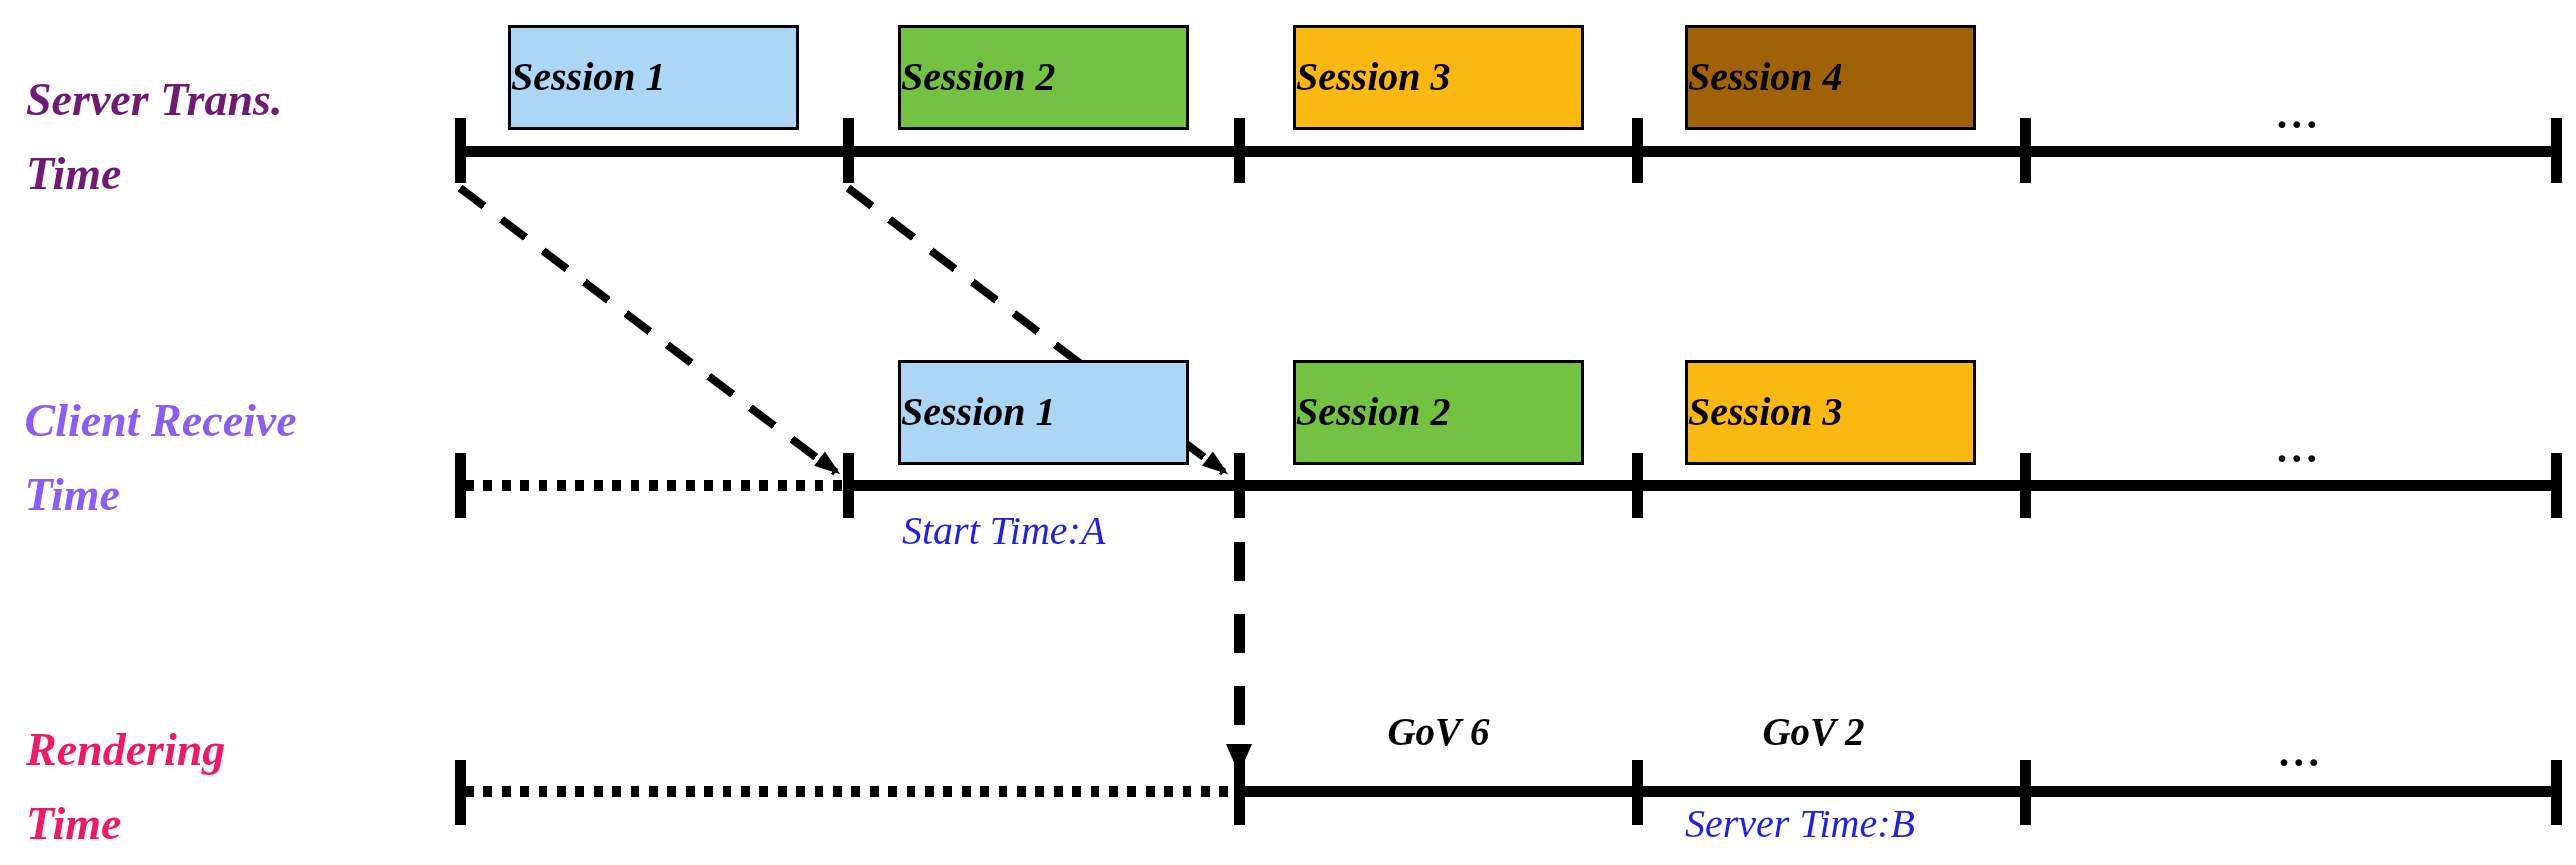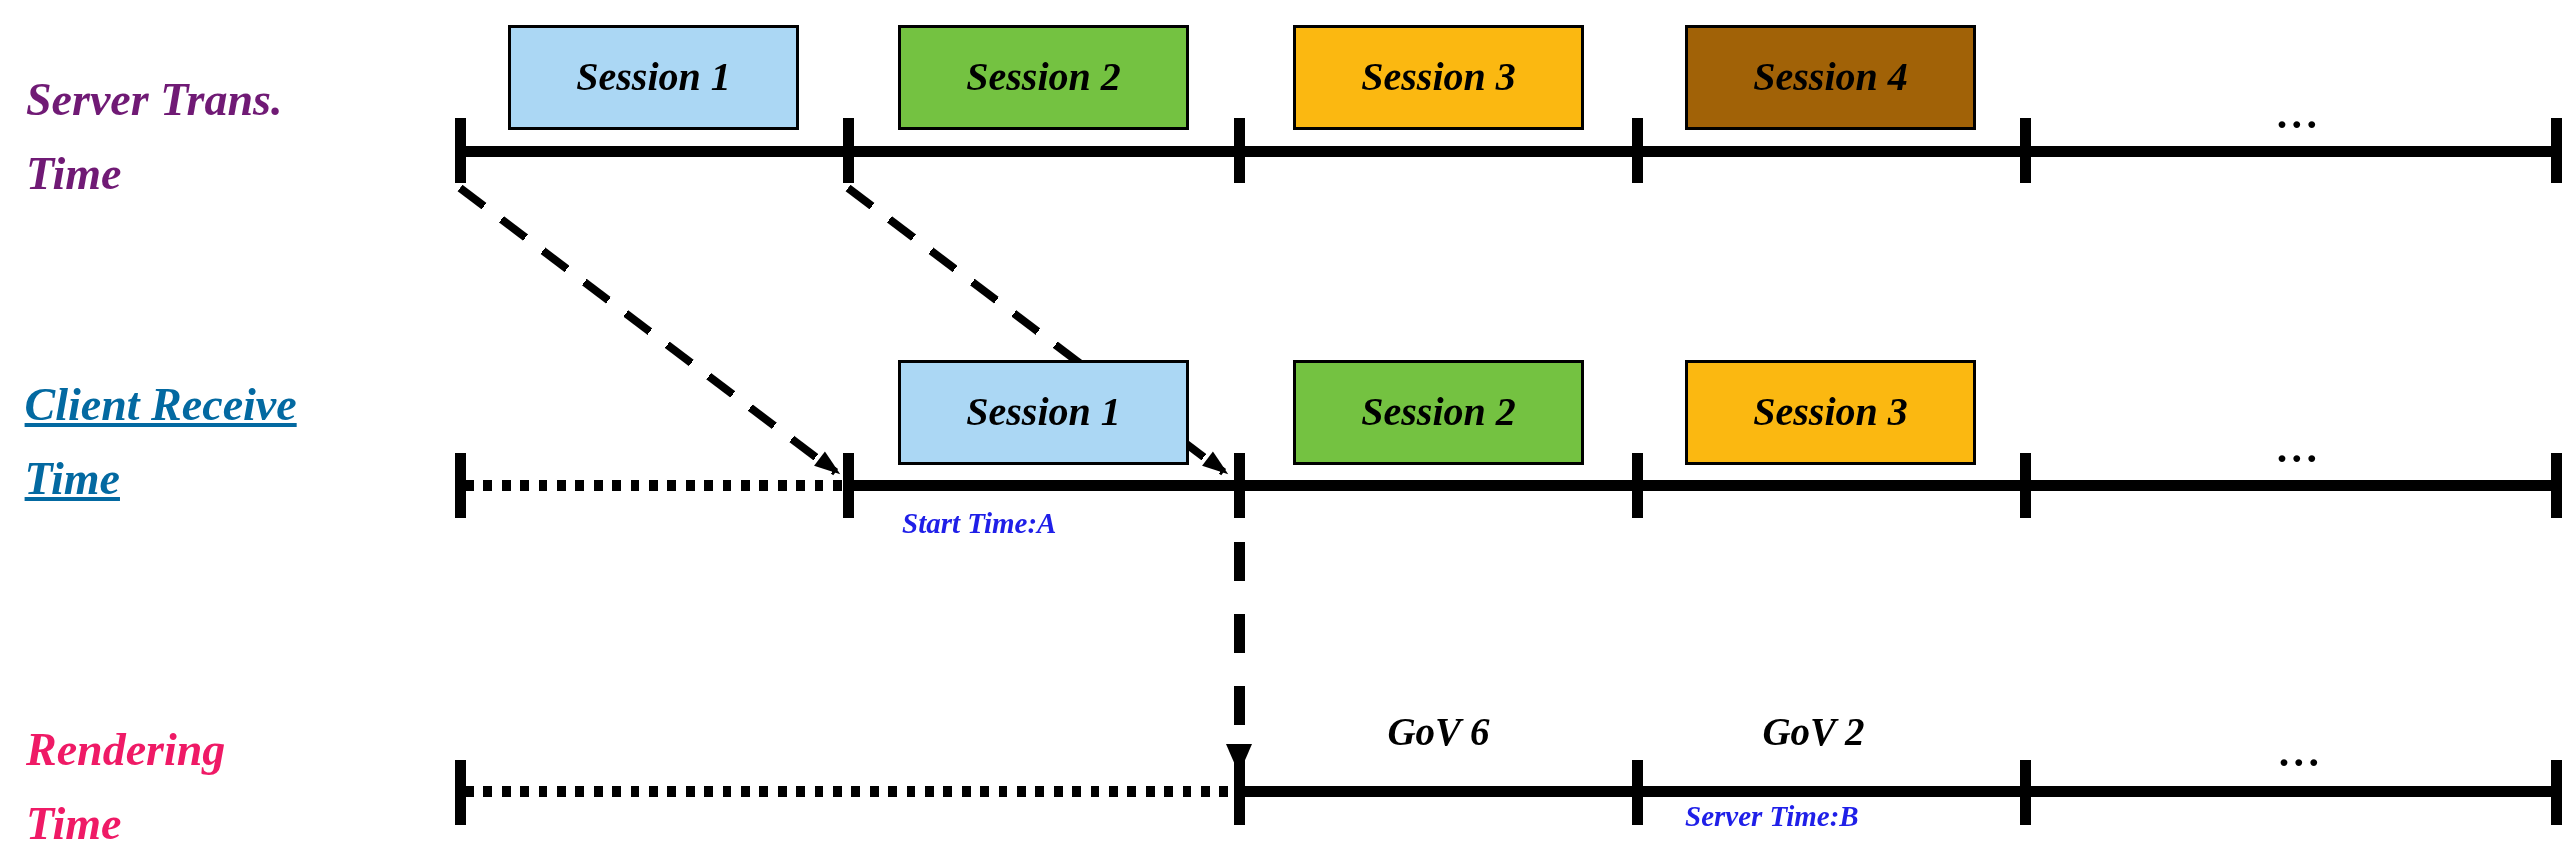--- a/index.html
+++ b/index.html
@@ -12,42 +12,42 @@
   .rowlabel{font-weight:bold;font-style:italic;font-size:46px;line-height:74px;white-space:nowrap;}
   
   .tl-line{height:11.4px;background:#000;}
   
   .tl-dotted{height:11.4px;background:repeating-linear-gradient(90deg,#000 0 8.8px,transparent 8.8px 18.4px);}
   
   .tick{width:11.4px;height:65px;background:#000;}
   
   .sbox{
     width:291px;height:105px;border:3.5px solid #000;box-sizing:border-box;
-    text-align:center;line-height:97px;font-weight:bold;font-style:italic;font-size:40px;color:#000;
+    text-align:left;line-height:97px;font-weight:bold;font-style:italic;font-size:40px;color:#000;
   }
   
   .darrow{
     width:471px;height:8px;transform-origin:0 50%;transform:rotate(37.1deg);
     background:repeating-linear-gradient(90deg,#000 0 30px,transparent 30px 52px);
   }
   .darrow .ah{
     position:absolute;right:-5.3px;top:50%;margin-top:-9.7px;width:0;height:0;
     border-left:26px solid #000;border-top:9.7px solid transparent;border-bottom:9.7px solid transparent;
   }
   
   .varrow{
     width:11.4px;height:200px;
     background:repeating-linear-gradient(180deg,#000 0 39px,transparent 39px 72px);
   }
   .varrow-head{
     width:0;height:0;
     border-top:30px solid #000;border-left:13px solid transparent;border-right:13px solid transparent;
   }
   
-  .annot{font-weight:bold;font-style:italic;font-size:29px;white-space:nowrap;}
+  .annot{font-weight:normal;font-style:italic;font-size:40px;white-space:nowrap;}
   .gov{width:263px;text-align:center;font-weight:bold;font-style:italic;font-size:39px;color:#000;white-space:nowrap;}
   .ellipsis{width:114px;text-align:center;font-weight:bold;font-size:42px;letter-spacing:4.4px;color:#000;}
 </style>
 </head>
 <body>
 
 <div id="canvas">
 
   <div class="abs rowlabel" style="left: 26px; top: 63px; color: #701a75;">
     <div>Server Trans.</div>
@@ -77,21 +77,21 @@
 
   <div class="abs ellipsis" style="left:2242px;top:90px;">...</div>
 
   <div class="abs darrow" style="left:460px;top:184px;">
     <span class="ah"></span>
   </div>
   <div class="abs darrow" style="left:848px;top:184px;">
     <span class="ah"></span>
   </div>
 
-  <div class="abs rowlabel" style="left: 24.6px; top: 368px; color: #0369a1; text-decoration: underline;">
+  <div class="abs rowlabel" style="left: 24.6px; top: 384px; color: #8b5cf6;">
     <div>Client Receive</div>
     <div>Time</div>
   </div>
 
   <div class="abs tl-dotted" style="left:465px;top:480px;width:377px;"></div>
   <div class="abs tl-line" style="left:843px;top:480px;width:1719px;"></div>
   <div class="abs tick" style="left:455px;top:453px;"></div>
   <div class="abs tick" style="left:843px;top:453px;"></div>
   <div class="abs tick" style="left:1234px;top:453px;"></div>
   <div class="abs tick" style="left:1632px;top:453px;"></div>

